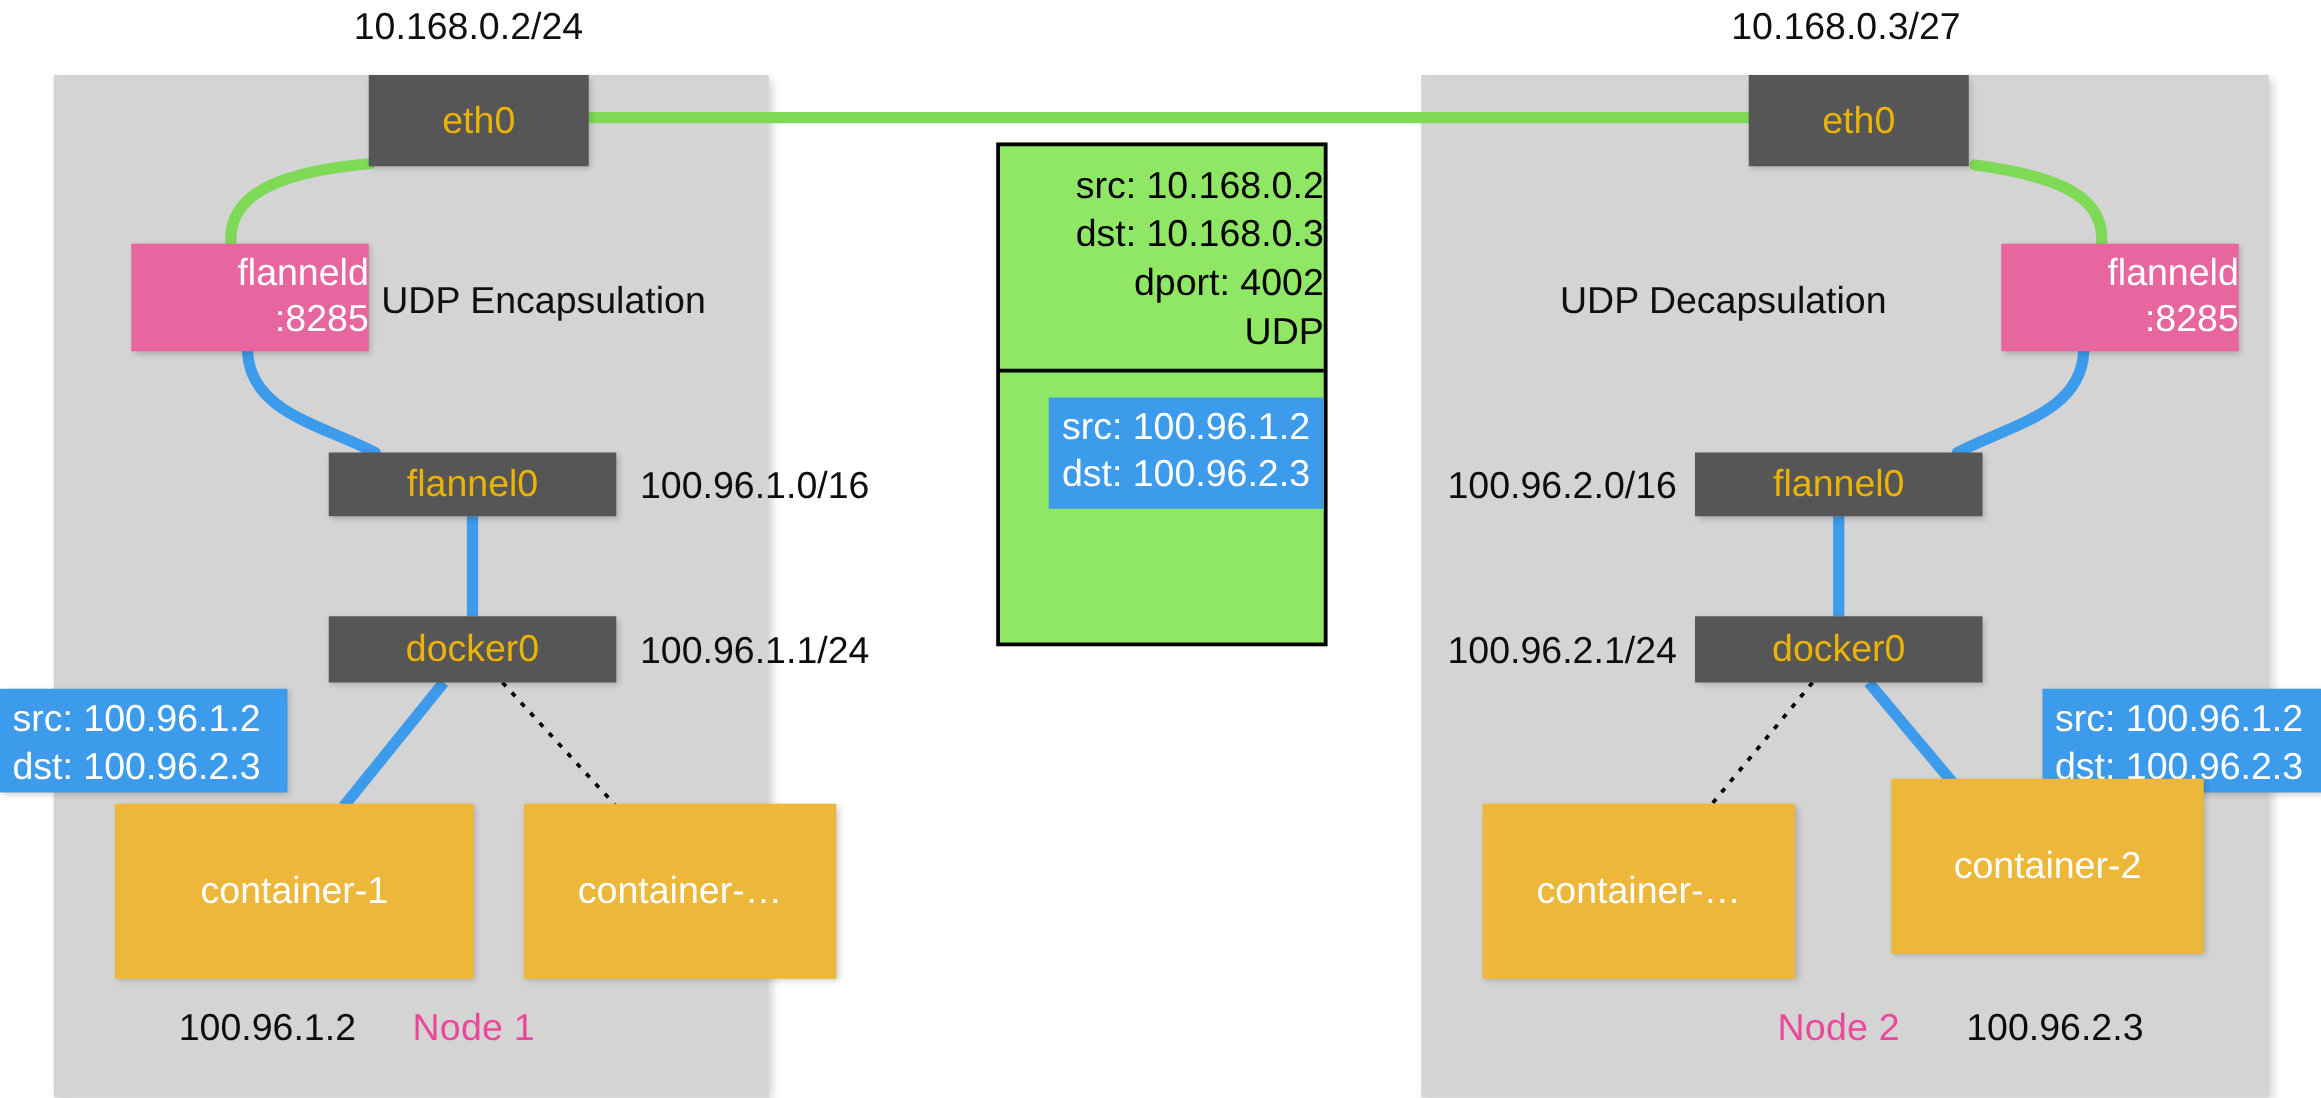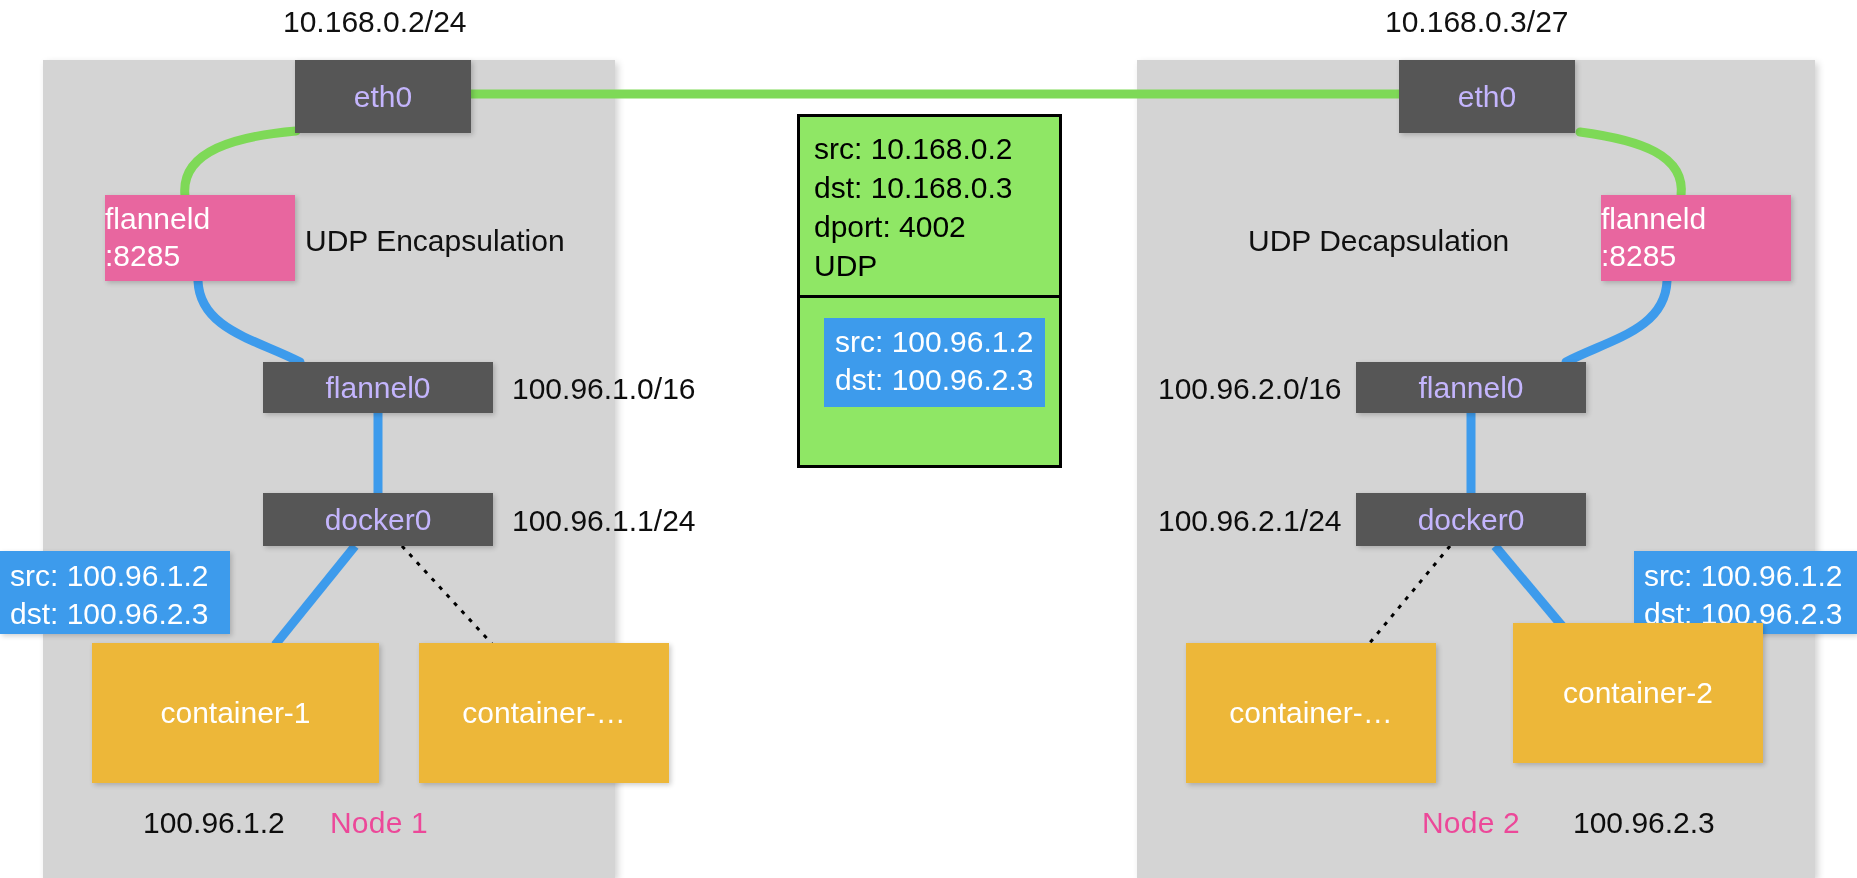--- a/index.html
+++ b/index.html
@@ -7,42 +7,42 @@
        font-family:"Liberation Sans","DejaVu Sans",sans-serif;}
   .stage{position:absolute;inset:0;width:1857px;height:878px;}
   svg.wires{position:absolute;left:0;top:0;width:1857px;height:878px;pointer-events:none;}
 
   .panel{position:absolute;background:#d4d4d4;box-shadow:3px 3px 7px rgba(0,0,0,0.18);}
   #panel-left{left:43px;top:60px;width:572px;height:818px;}
   #panel-right{left:1137px;top:60px;width:678px;height:818px;}
 
   .nodecap{position:absolute;color:#ec4899;font-size:30px;letter-spacing:.2px;}
 
-  .iface{position:absolute;background:#565656;color:#c4b5fd;display:flex;
+  .iface{position:absolute;background:#565656;color:#eab308;display:flex;
          align-items:center;justify-content:center;font-size:30px;
          box-shadow:2px 2px 5px rgba(0,0,0,0.20);}
   .flanneld{position:absolute;background:#e8669f;color:#ffffff;display:flex;
-            flex-direction:column;align-items:flex-start;justify-content:center;
+            flex-direction:column;align-items:flex-end;justify-content:center;
             font-size:30px;line-height:1.22;
             box-shadow:2px 2px 5px rgba(0,0,0,0.20);}
   .container{position:absolute;background:#edb739;color:#ffffff;display:flex;
              align-items:center;justify-content:center;font-size:30px;
              box-shadow:2px 2px 5px rgba(0,0,0,0.20);}
 
   .addr{position:absolute;color:#0d0d0d;font-size:30px;white-space:nowrap;}
   .caption{position:absolute;color:#101010;font-size:30px;white-space:nowrap;}
   .toplabel{position:absolute;color:#101010;font-size:30px;white-space:nowrap;}
 
   .bluetag{position:absolute;background:#3d9bec;color:#ffffff;font-size:30px;
            line-height:1.28;padding:6px 10px 8px 10px;box-sizing:border-box;
            box-shadow:2px 2px 5px rgba(0,0,0,0.18);}
   .bluetag div{white-space:nowrap;}
 
-  #packet{position:absolute;left:797px;top:114px;width:265px;height:354px;
-          border:3px solid #000000;background:#8fe765;box-sizing:border-box;}
+  #packet{position:absolute;left:797px;top:114px;width:265px;height:403px;
+          border:3px solid #000000;background:#8fe765;box-sizing:border-box;text-align:right;}
   #packet-outer-hdr{padding:12px 0 10px 14px;font-size:30px;color:#000000;
                     line-height:1.30;border-bottom:3px solid #000000;}
   #packet-outer-hdr div{white-space:nowrap;}
   #packet-payload{padding:20px 0 0 24px;}
   #packet-inner{display:inline-block;background:#3d9bec;color:#ffffff;font-size:30px;
                 line-height:1.28;padding:5px 11px 7px 11px;}
   #packet-inner div{white-space:nowrap;}
 </style>
 </head>
 <body>

